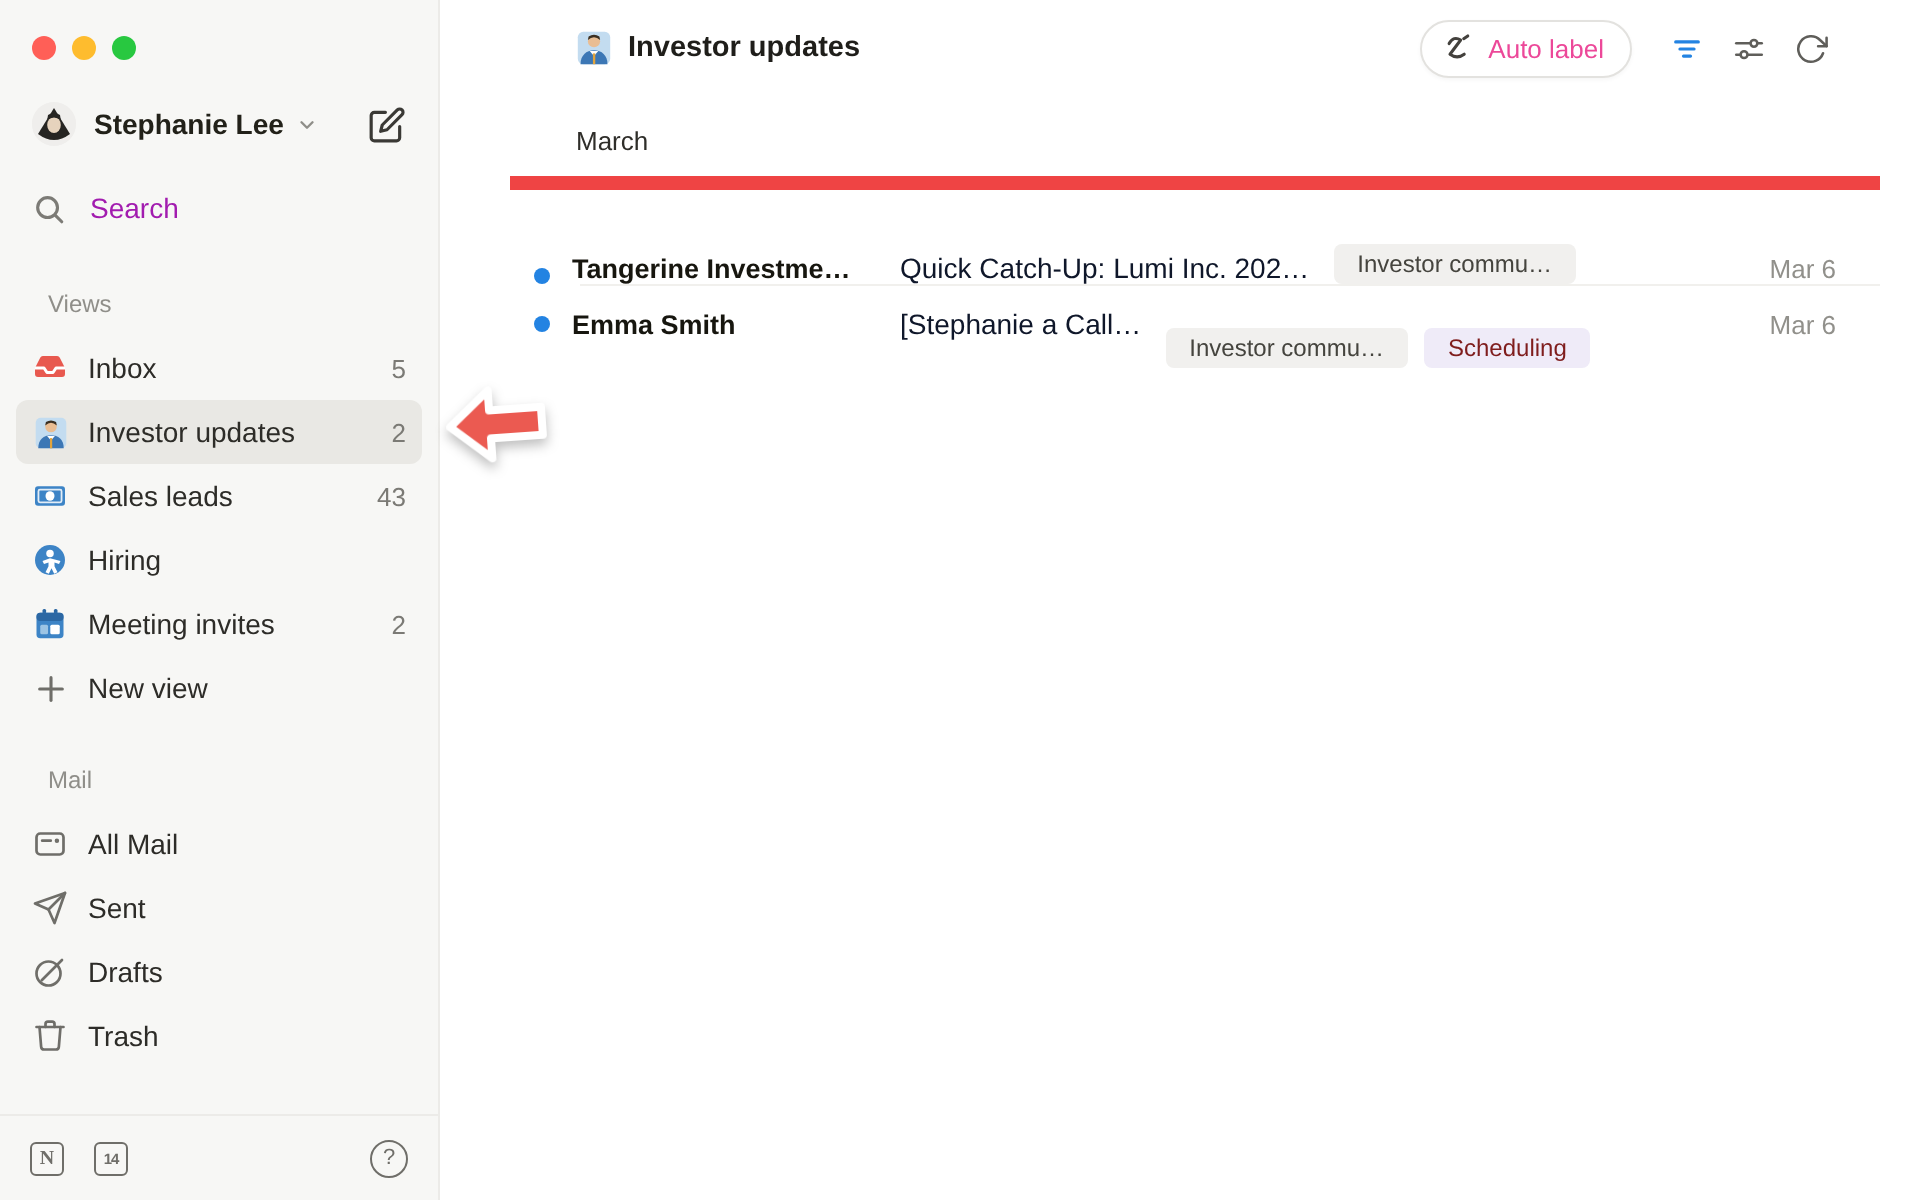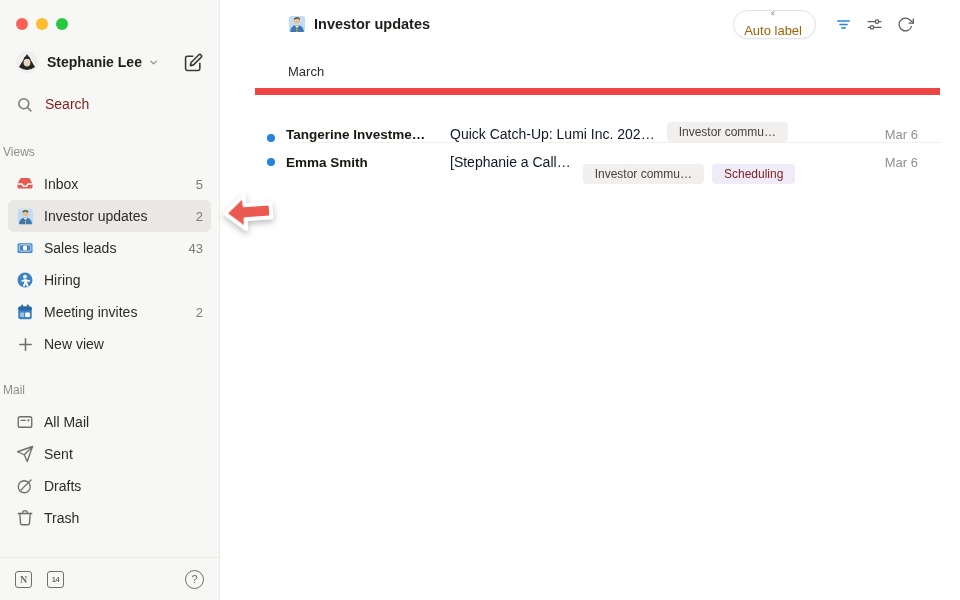--- a/index.html
+++ b/index.html
@@ -18,23 +18,23 @@
   .traffic span { width:12px; height:12px; border-radius:50%; display:block; }
   .t-red{background:#FF5F57;} .t-yellow{background:#FEBC2E;} .t-green{background:#28C840;}
 
   .user-row { display:flex; align-items:center; margin-top:48px; padding:0 16px; height:28px; }
   .avatar { width:22px; height:22px; border-radius:50%; overflow:hidden; flex:none; background:#efeeec; }
   .user-name { font-size:14px; font-weight:700; color:#222119; margin-left:9px; white-space:nowrap; }
   .chev { margin-left:6px; color:#8f8e89; display:flex; }
   .compose { margin-left:auto; color:#3a3935; display:flex; cursor:pointer; }
 
   .search-row { display:flex; align-items:center; padding:0 16px; margin-top:16px; height:24px; color:#7c7b76; }
-  .search-row .label { font-size:14px; margin-left:12px; color:#7f1d1d; }
-
-  .section-label { font-size:12px; color:#8f8e89; padding-left:3px; margin-top:29px; height:15px; }
+  .search-row .label { font-size:14px; margin-left:12px; color:#a21caf; }
+
+  .section-label { font-size:12px; color:#8f8e89; padding-left:24px; margin-top:29px; height:15px; }
   .nav-list { margin-top:8px; }
   .nav-item {
     display:flex; align-items:center; height:32px; margin:0 8px; padding:0 8px;
     border-radius:6px; cursor:pointer;
   }
   .nav-item.selected { background:#E9E8E4; }
   .nav-item .ico { width:18px; height:18px; flex:none; display:flex; align-items:center; justify-content:center; }
   .nav-item .lbl { font-size:14px; margin-left:10px; color:#2d2c28; white-space:nowrap; }
   .nav-item .count { margin-left:auto; font-size:13px; color:#7b7a75; }
   .mail-list .nav-item .ico { color:#6f6e69; }
@@ -58,21 +58,21 @@
 
   
   .main { position:absolute; left:221px; top:0; right:0; height:600px; background:#fff; }
   .main-header { display:flex; align-items:center; height:48px; padding:0 46px 0 67px; }
   .title-ico { width:18px; height:18px; display:flex; }
   .page-title { font-size:14.5px; font-weight:700; color:#1f1e1a; margin-left:8px; }
   .auto-label {
     margin-left:auto; display:flex; align-items:center; gap:7px;
     height:29px; padding:0 13px 0 10px; border:1px solid #E3E2DF; border-radius:15px;
     background:#fff; box-shadow:0 1px 2px rgba(0,0,0,0.04); cursor:pointer;
-    font-size:13px; color:#a16207;flex-direction:column;
+    font-size:13px; color:#ec4899;
   }
   .hdr-icon { margin-left:14px; display:flex; cursor:pointer; color:#5f5e5a; }
   .hdr-icon.first { margin-left:19px; }
 
   .list { margin:0 20px 0 34px; }
   .group-row { height:47px; padding:14px 0 0 33px; border-bottom:7px solid #ef4444; }
   .group-label { font-size:13px; color:#2f2e2a; }
   .rows { position:relative; }
   .mail-row { display:flex; align-items:center; height:40px; padding-left:12px; cursor:pointer; position:relative; }
   .mail-row.first { margin-top:7px;align-items:flex-end; }

